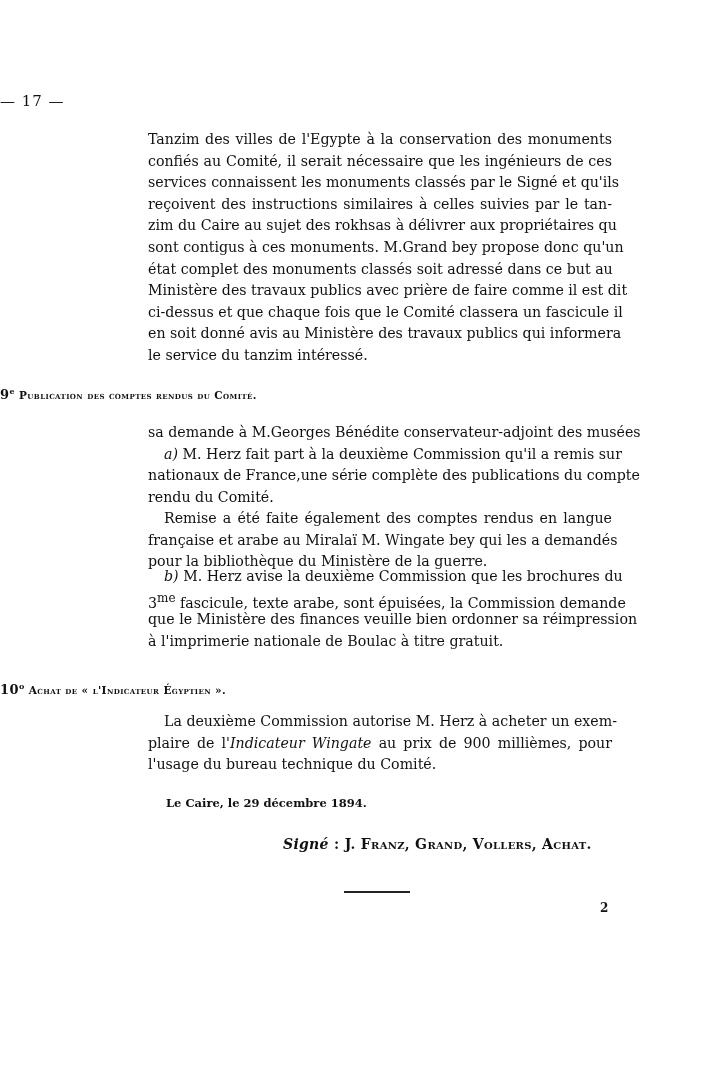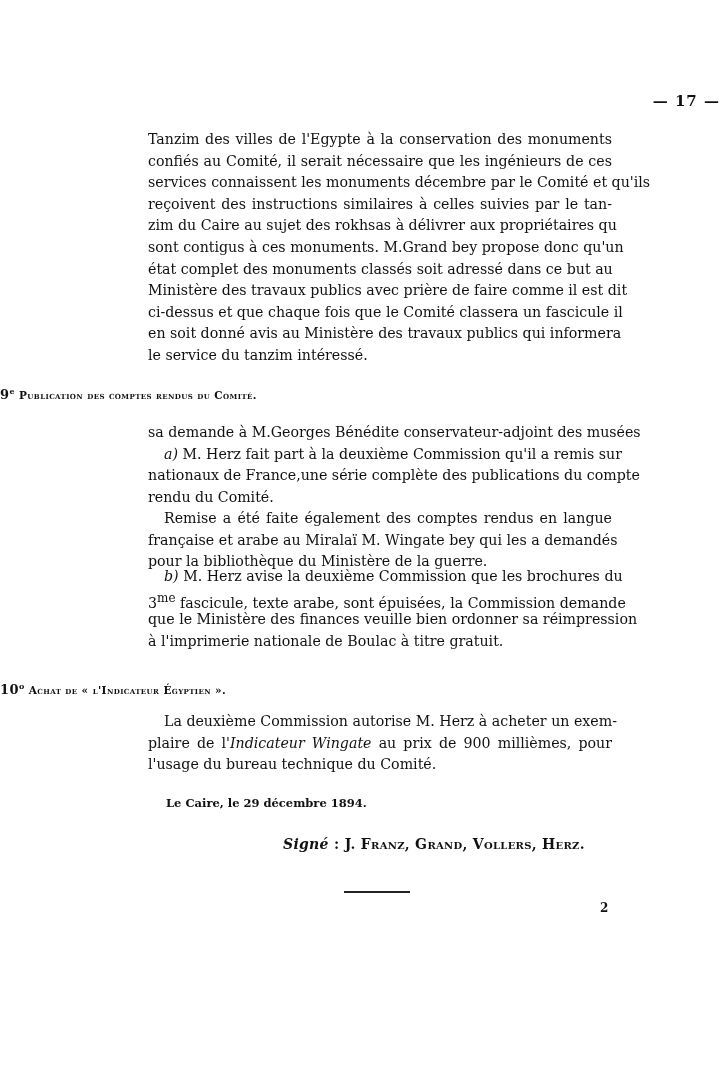--- a/index.html
+++ b/index.html
@@ -1,22 +1,22 @@
 <!DOCTYPE html>
 <html><head>
 <meta charset="utf-8">
 <style>
   html, body { margin: 0; padding: 0; }
   body {
     width: 720px; height: 1079px; background: #ffffff; position: relative; overflow: hidden;
     font-family: "DejaVu Serif", "Liberation Serif", serif; color: #111;
   }
   .page-number {
-    position: absolute; top: 92px; left: 0; width: 720px; text-align: right;
-    font-size: 15px; font-weight: bold; letter-spacing: 1px;
+    position: absolute; top: 92px; left: 0; width: 720px; text-align: left;
+    font-size: 15px; font-weight: normal; letter-spacing: 1px;
   }
   .body-text {
     position: absolute; left: 128px; width: 484px;
     font-size: 14.2px; line-height: 21.6px; text-align: justify;
   }
   .ln { display: block; text-align: justify; text-align-last: justify; white-space: nowrap; height: 21.6px; margin-left: 20px; }
   .ln.last { text-align-last: left; }
   .ln.indent { padding-left: 16px; }
   .heading {
     position: absolute; left: 0; width: 720px; text-align: left;
@@ -41,21 +41,21 @@
   }
 </style>
 </head>
 <body>
 
 <div class="page-number">— 17 —</div>
 
 <div class="body-text" style="top:129px;">
   <span class="ln">Tanzim des villes de l'Egypte à la conservation des monuments</span>
   <span class="ln">confiés au Comité, il serait nécessaire que les ingénieurs de ces</span>
-  <span class="ln">services connaissent les monuments décembre par le Comité et qu'ils</span>
+  <span class="ln">services connaissent les monuments classés par le Signé et qu'ils</span>
   <span class="ln">reçoivent des instructions similaires à celles suivies par le tan-</span>
   <span class="ln">zim du Caire au sujet des rokhsas à délivrer aux propriétaires qu</span>
   <span class="ln">sont contigus à ces monuments. M.Grand bey propose donc qu'un</span>
   <span class="ln">état complet des monuments classés soit adressé dans ce but au</span>
   <span class="ln">Ministère des travaux publics avec prière de faire comme il est dit</span>
   <span class="ln">ci-dessus et que chaque fois que le Comité classera un fascicule il</span>
   <span class="ln">en soit donné avis au Ministère des travaux publics qui informera</span>
   <span class="ln last">le service du tanzim intéressé.</span>
 </div>
 
@@ -92,18 +92,18 @@
 <div class="body-text" style="top:711px;">
   <span class="ln indent">La deuxième Commission autorise M. Herz à acheter un exem-</span>
   <span class="ln"><span>plaire de l'</span><span class="it">Indicateur Wingate</span><span> au prix de 900 millièmes, pour</span></span>
   <span class="ln last">l'usage du bureau technique du Comité.</span>
 </div>
 
 <div class="place-date">Le Caire, le 29 décembre 1894.</div>
 
 <div class="signature">
   <span class="it">Signé</span>
-  <span class="sc">: J. Franz, Grand, Vollers, Herz.</span>
+  <span class="sc">: J. Franz, Grand, Vollers, Achat.</span>
 </div>
 
 <div class="rule"></div>
 
 <div class="signature-mark">2</div>
 
 </body></html>

